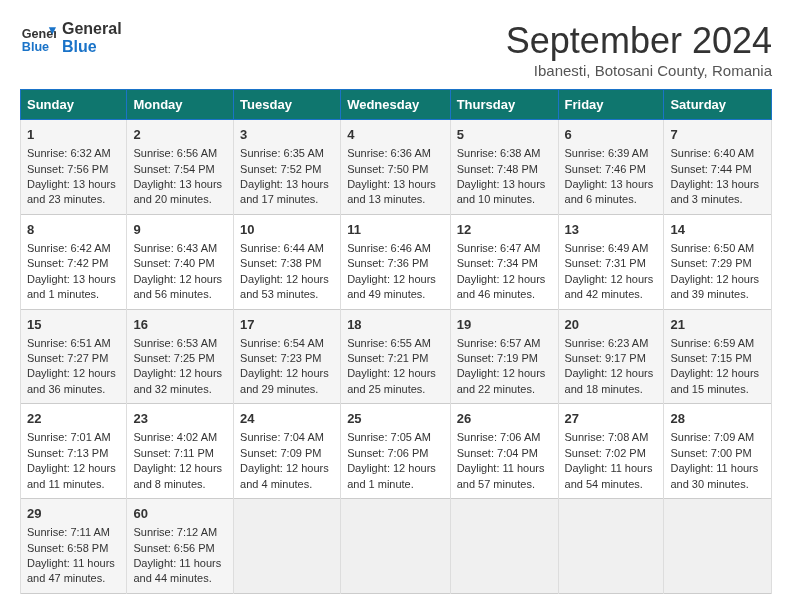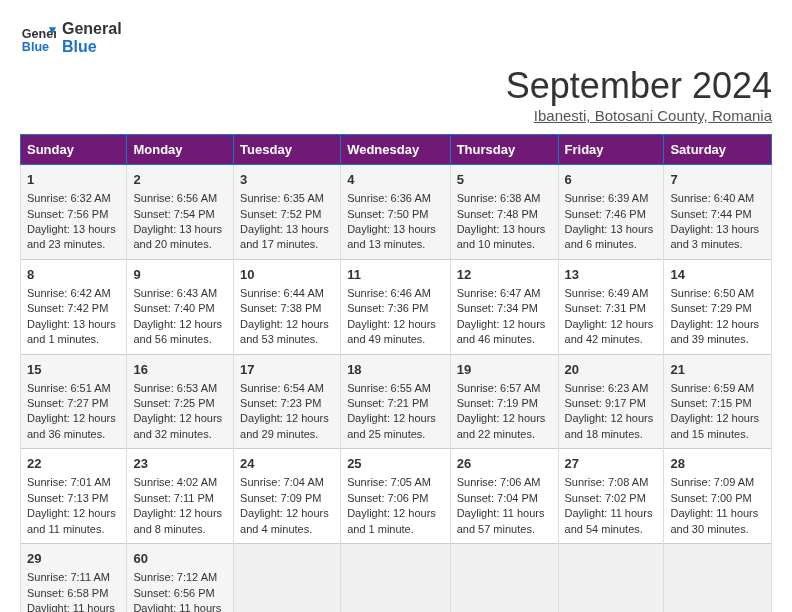--- a/index.html
+++ b/index.html
@@ -25,34 +25,32 @@
       width: 36px;
       height: 36px;
     }
     .title-block {
       text-align: right;
     }
     .month-title {
       font-size: 36px;
       font-weight: normal;
       color: #333;
-      margin-top: 45px;
     }
     .location {
       font-size: 15px;
       color: #555;
-      text-decoration: underline;
     }
     table {
       width: 100%;
       border-collapse: collapse;
       font-size: 11px;
     }
     thead tr {
-      background: #701a75;
+      background: #0f766e;
       color: white;
     }
     thead th {
       padding: 7px 6px;
       text-align: left;
       font-weight: bold;
       font-size: 13px;
       border: 1px solid #1a73c8;
     }
     tbody tr {

